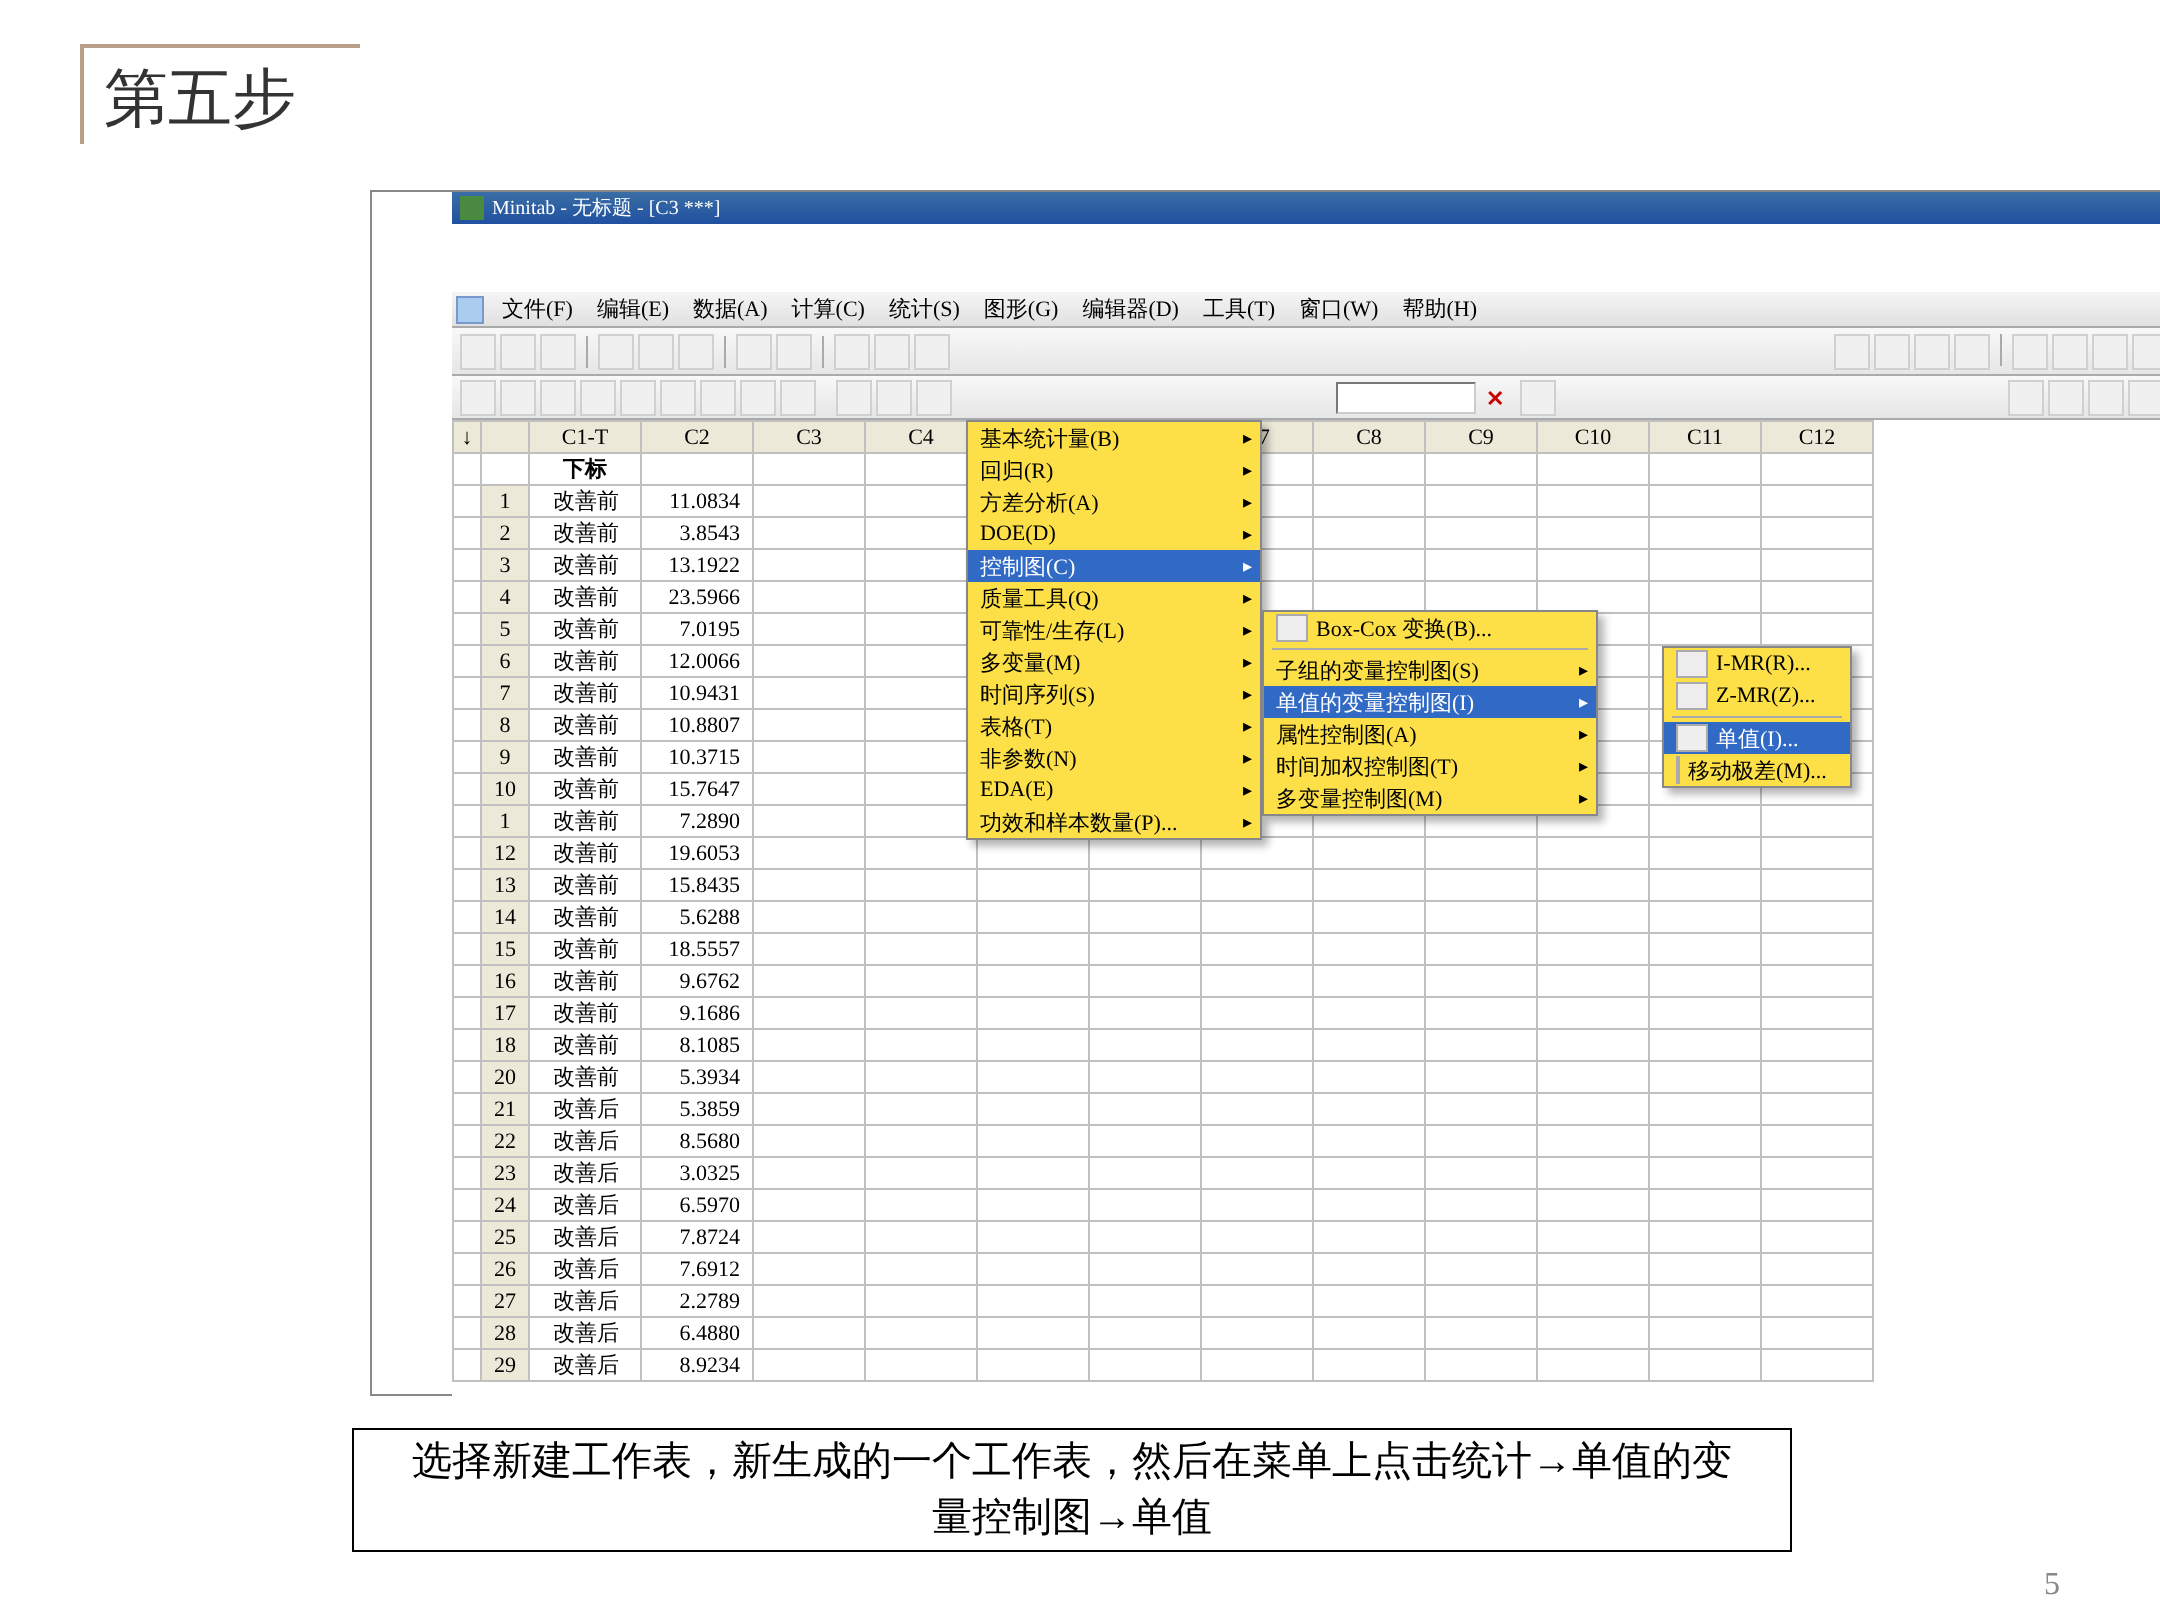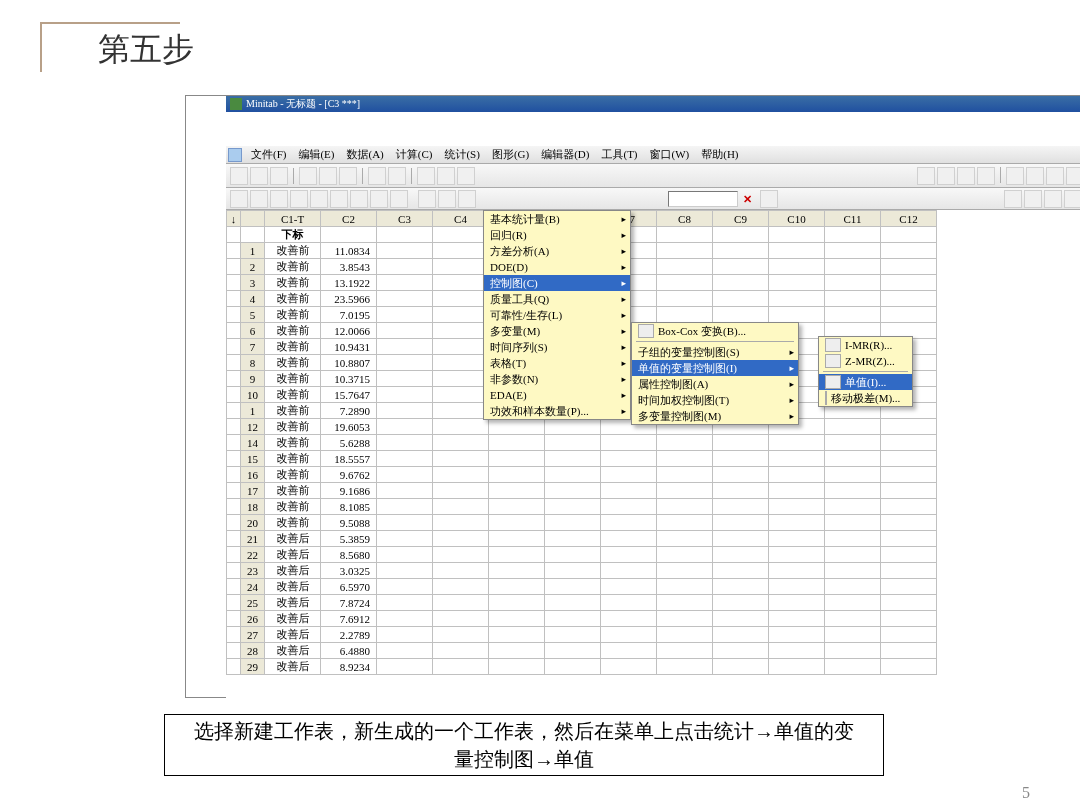--- a/index.html
+++ b/index.html
@@ -1,21 +1,21 @@
 <!DOCTYPE html>
 <html><head>
 <meta charset="utf-8">
 <style>
   * { box-sizing: border-box; margin: 0; padding: 0; }
   body { width: 1080px; height: 810px; background: #fff; font-family: "SimSun", serif; position: relative; }
   
   .slide-border { position: absolute; top: 22px; left: 40px; width: 140px; height: 2px; background: #b8a088; }
   .slide-border-v { position: absolute; top: 22px; left: 40px; width: 2px; height: 50px; background: #b8a088; }
   
-  .slide-title { position: absolute; top: 28px; left: 52px; font-size: 32px; color: #333; font-family: "SimSun", serif; margin-left: 46px; }
+  .slide-title { position: absolute; top: 28px; left: 52px; font-size: 32px; color: #333; font-family: "SimSun", serif; }
   
   .app-window { position: absolute; top: 95px; left: 185px; width: 982px; height: 603px; border: 1px solid #888; background: #fff; font-family: Liberation Serif, serif; font-size: 11px; padding-left: 40px; }
   
   .titlebar { height: 16px; background: linear-gradient(#3a6ea5, #2050a0); color: #fff; display: flex; align-items: center; padding: 0 4px; font-size: 10px; }
   .titlebar-icon { width: 12px; height: 12px; background: #4a8a40; margin-right: 4px; }
   
   .menubar { height: 18px; background: linear-gradient(#f5f5f5, #e0e0e0); border-bottom: 1px solid #aaa; display: flex; align-items: center; padding: 0 2px; font-size: 11px; margin-top: 34px; }
   .menubar .mitem { padding: 1px 6px; white-space: nowrap; }
   .menubar-icon { width: 14px; height: 14px; background: #aaccee; border: 1px solid #7799cc; margin-right: 3px; }
   
@@ -35,32 +35,32 @@
   .ws-table th, .ws-table td { border: 1px solid #c0c0c0; text-align: center; white-space: nowrap; }
   .ws-table th { background: #ece9d8; font-weight: normal; height: 16px; }
   .ws-table .rowh { background: #ece9d8; width: 24px; text-align: center; }
   .ws-table .colh { width: 56px; }
   .ws-table td { height: 16px; padding: 0 3px; }
   .ws-table .val { text-align: right; padding-right: 6px; }
   .ws-table .txt { text-align: center; padding-left: 4px; }
   .ws-table .hdr-row td { background: #fff; font-weight: bold; }
   .ws-table .arrow-cell { width: 14px; }
   
-  .dropdown { position: absolute; background: #fef9c3; border: 1px solid #888; box-shadow: 3px 3px 4px rgba(0,0,0,0.3); font-size: 11px; z-index: 10; }
+  .dropdown { position: absolute; background: #fde047; border: 1px solid #888; box-shadow: 3px 3px 4px rgba(0,0,0,0.3); font-size: 11px; z-index: 10; }
   .dropdown .ditem { display: flex; align-items: center; padding: 2px 16px 2px 6px; height: 16px; white-space: nowrap; position: relative; }
   .dropdown .ditem.hl { background: #316ac5; color: #fff; }
   .dropdown .ditem .arrow { position: absolute; right: 4px; font-size: 9px; }
   .dropdown .dsep { height: 1px; background: #aaa; margin: 2px 4px; }
   .dropdown .dicon { width: 16px; height: 14px; margin-right: 4px; display: inline-block; }
   
   .menu1 { top: 0px; left: 257px; width: 148px; }
-  .menu2 { top: 112px; left: 405px; width: 168px; }
-  .menu3 { top: 113px; left: 592px; width: 95px; margin-top: 13px; }
-  
-  .caption-box { position: absolute; top: 714px; left: 164px; width: 720px; height: 62px; border: 1px solid #000; display: flex; align-items: center; justify-content: center; text-align: center; font-size: 20px; font-family: "SimSun", serif; line-height: 1.4; padding: 4px 20px; }
+  .menu2 { top: 95px; left: 405px; width: 168px; }
+  .menu3 { top: 113px; left: 605px; width: 95px; }
+  
+  .caption-box { position: absolute; top: 714px; left: 176px; width: 720px; height: 62px; border: 1px solid #000; display: flex; align-items: center; justify-content: center; text-align: center; font-size: 20px; font-family: "SimSun", serif; line-height: 1.4; padding: 4px 20px; }
   
   .page-num { position: absolute; bottom: 8px; right: 50px; font-size: 16px; color: #888; }
 </style>
 </head>
 <body>
 
 <div class="slide-border"></div>
 <div class="slide-border-v"></div>
 <div class="slide-title">第五步</div>
 
@@ -367,20 +367,36 @@
             <td></td>
             <td></td>
             <td></td>
             <td></td>
             <td></td>
             <td></td>
             <td></td>
           </tr>
           <tr>
             <td class="arrow-cell"></td>
+            <td class="rowh">13</td>
+            <td class="txt">改善前</td>
+            <td class="val">15.8435</td>
+            <td></td>
+            <td></td>
+            <td></td>
+            <td></td>
+            <td></td>
+            <td></td>
+            <td></td>
+            <td></td>
+            <td></td>
+            <td></td>
+          </tr>
+          <tr>
+            <td class="arrow-cell"></td>
             <td class="rowh">14</td>
             <td class="txt">改善前</td>
             <td class="val">5.6288</td>
             <td></td>
             <td></td>
             <td></td>
             <td></td>
             <td></td>
             <td></td>
             <td></td>
@@ -449,21 +465,21 @@
             <td></td>
             <td></td>
             <td></td>
             <td></td>
             <td></td>
           </tr>
           <tr>
             <td class="arrow-cell"></td>
             <td class="rowh">20</td>
             <td class="txt">改善前</td>
-            <td class="val">9.5088</td>
+            <td class="val">5.3934</td>
             <td></td>
             <td></td>
             <td></td>
             <td></td>
             <td></td>
             <td></td>
             <td></td>
             <td></td>
             <td></td>
             <td></td>

